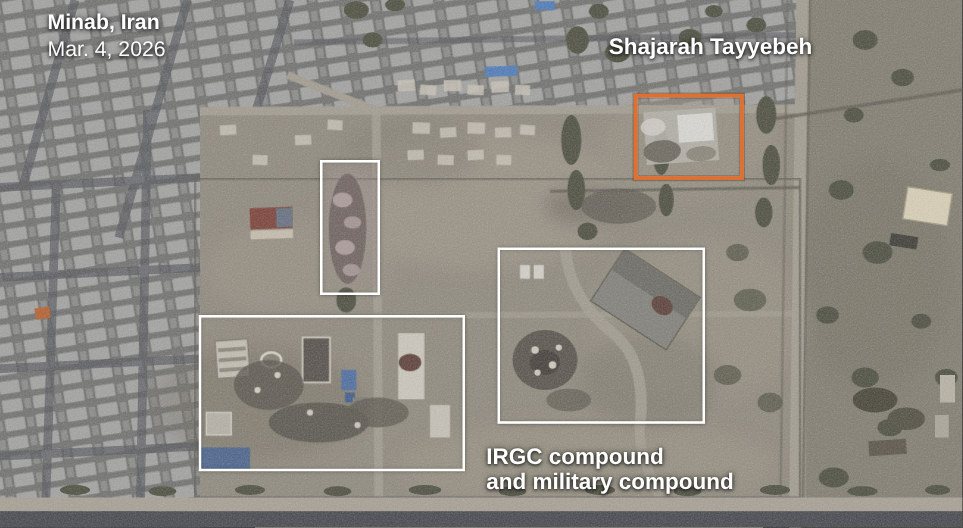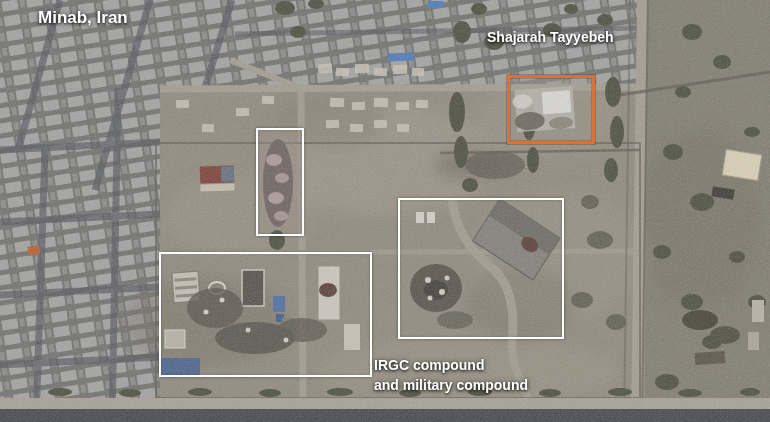--- a/index.html
+++ b/index.html
@@ -6,28 +6,28 @@
   .stage{
     position:relative;width:770px;height:422px;overflow:hidden;
     font-family:"Liberation Sans",sans-serif;
     background:#404040;
   }
   .stage svg{position:absolute;left:0;top:0;}
   
   .anno{
     position:absolute;
     color:var(--label-text,#ffffff);
-    font-weight:bold;font-size:14px;line-height:20px;
+    font-weight:bold;font-size:18px;line-height:20px;
     text-shadow:0 1px 3px rgba(0,0,0,.9),0 0 6px rgba(0,0,0,.45);
     white-space:nowrap;
   }
   .loc{left:38px;top:7px;font-size:17px;line-height:22px;}
   .loc .loc-date{font-weight:normal;opacity:.97;}
   .school-label{left:487px;top:27px;}
-  .irgc-label{left:374px;top:355px;}
+  .irgc-label{left:389px;top:355px;}
   
   .hbox{position:absolute;box-sizing:border-box;background:transparent;}
   .hbox.white{
     border:2px solid var(--strike-box,#ffffff);
     box-shadow:0 0 3px rgba(0,0,0,.4), inset 0 0 3px rgba(0,0,0,.25);
   }
   .hbox.orange{
     border:3px solid var(--school-box,#e0702f);
     box-shadow:0 0 0 1px rgba(60,20,0,.25), inset 0 0 0 1px rgba(60,20,0,.2);
   }
@@ -265,20 +265,21 @@
     <g>
       <rect x="0" y="398" width="770" height="11" fill="#a7a094"></rect>
       <rect x="0" y="409" width="770" height="13" fill="#45474d"></rect>
     </g>
 
     <rect width="770" height="422" filter="url(#grain)"></rect>
   </svg>
 
   <div class="anno loc">
     <div class="loc-title">Minab, Iran</div>
+    <div class="loc-date">Mar. 4, 2026</div>
   </div>
 
   <div class="anno school-label">
     <div>Shajarah Tayyebeh</div>
   </div>
 
   <div class="hbox orange box-school"></div>
   <div class="hbox white box-north"></div>
   <div class="hbox white box-sw"></div>
   <div class="hbox white box-east"></div>

